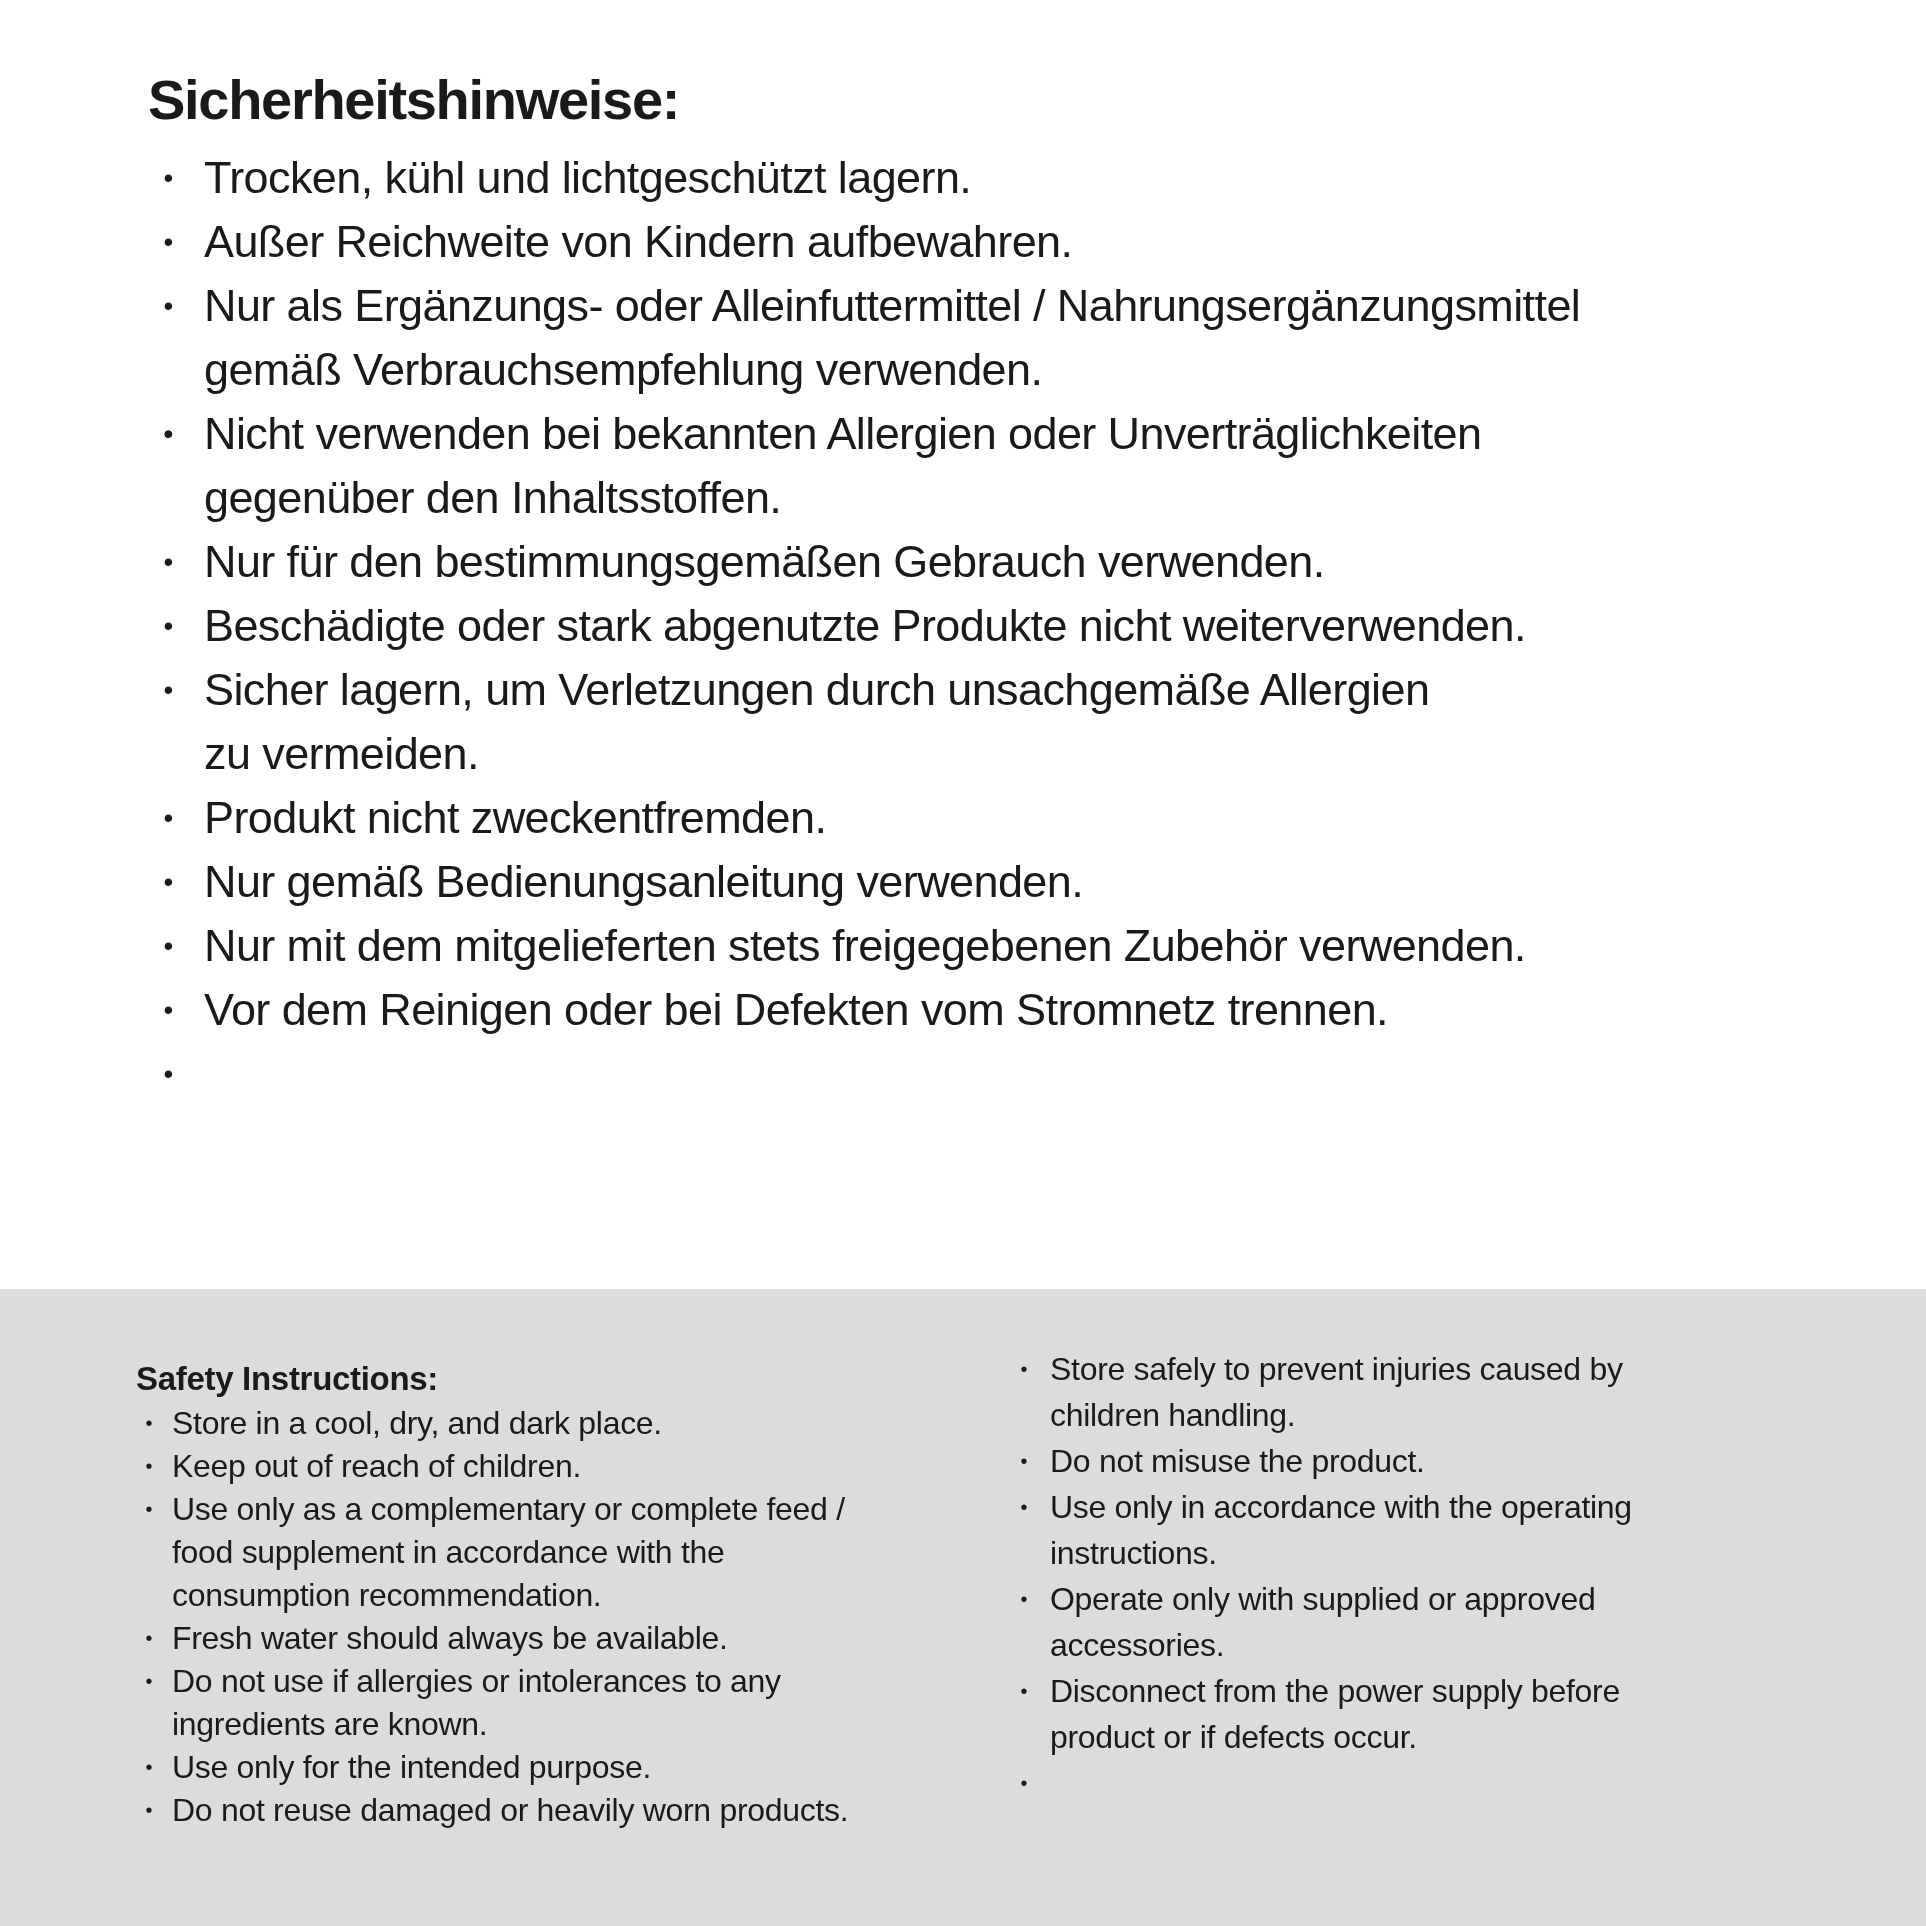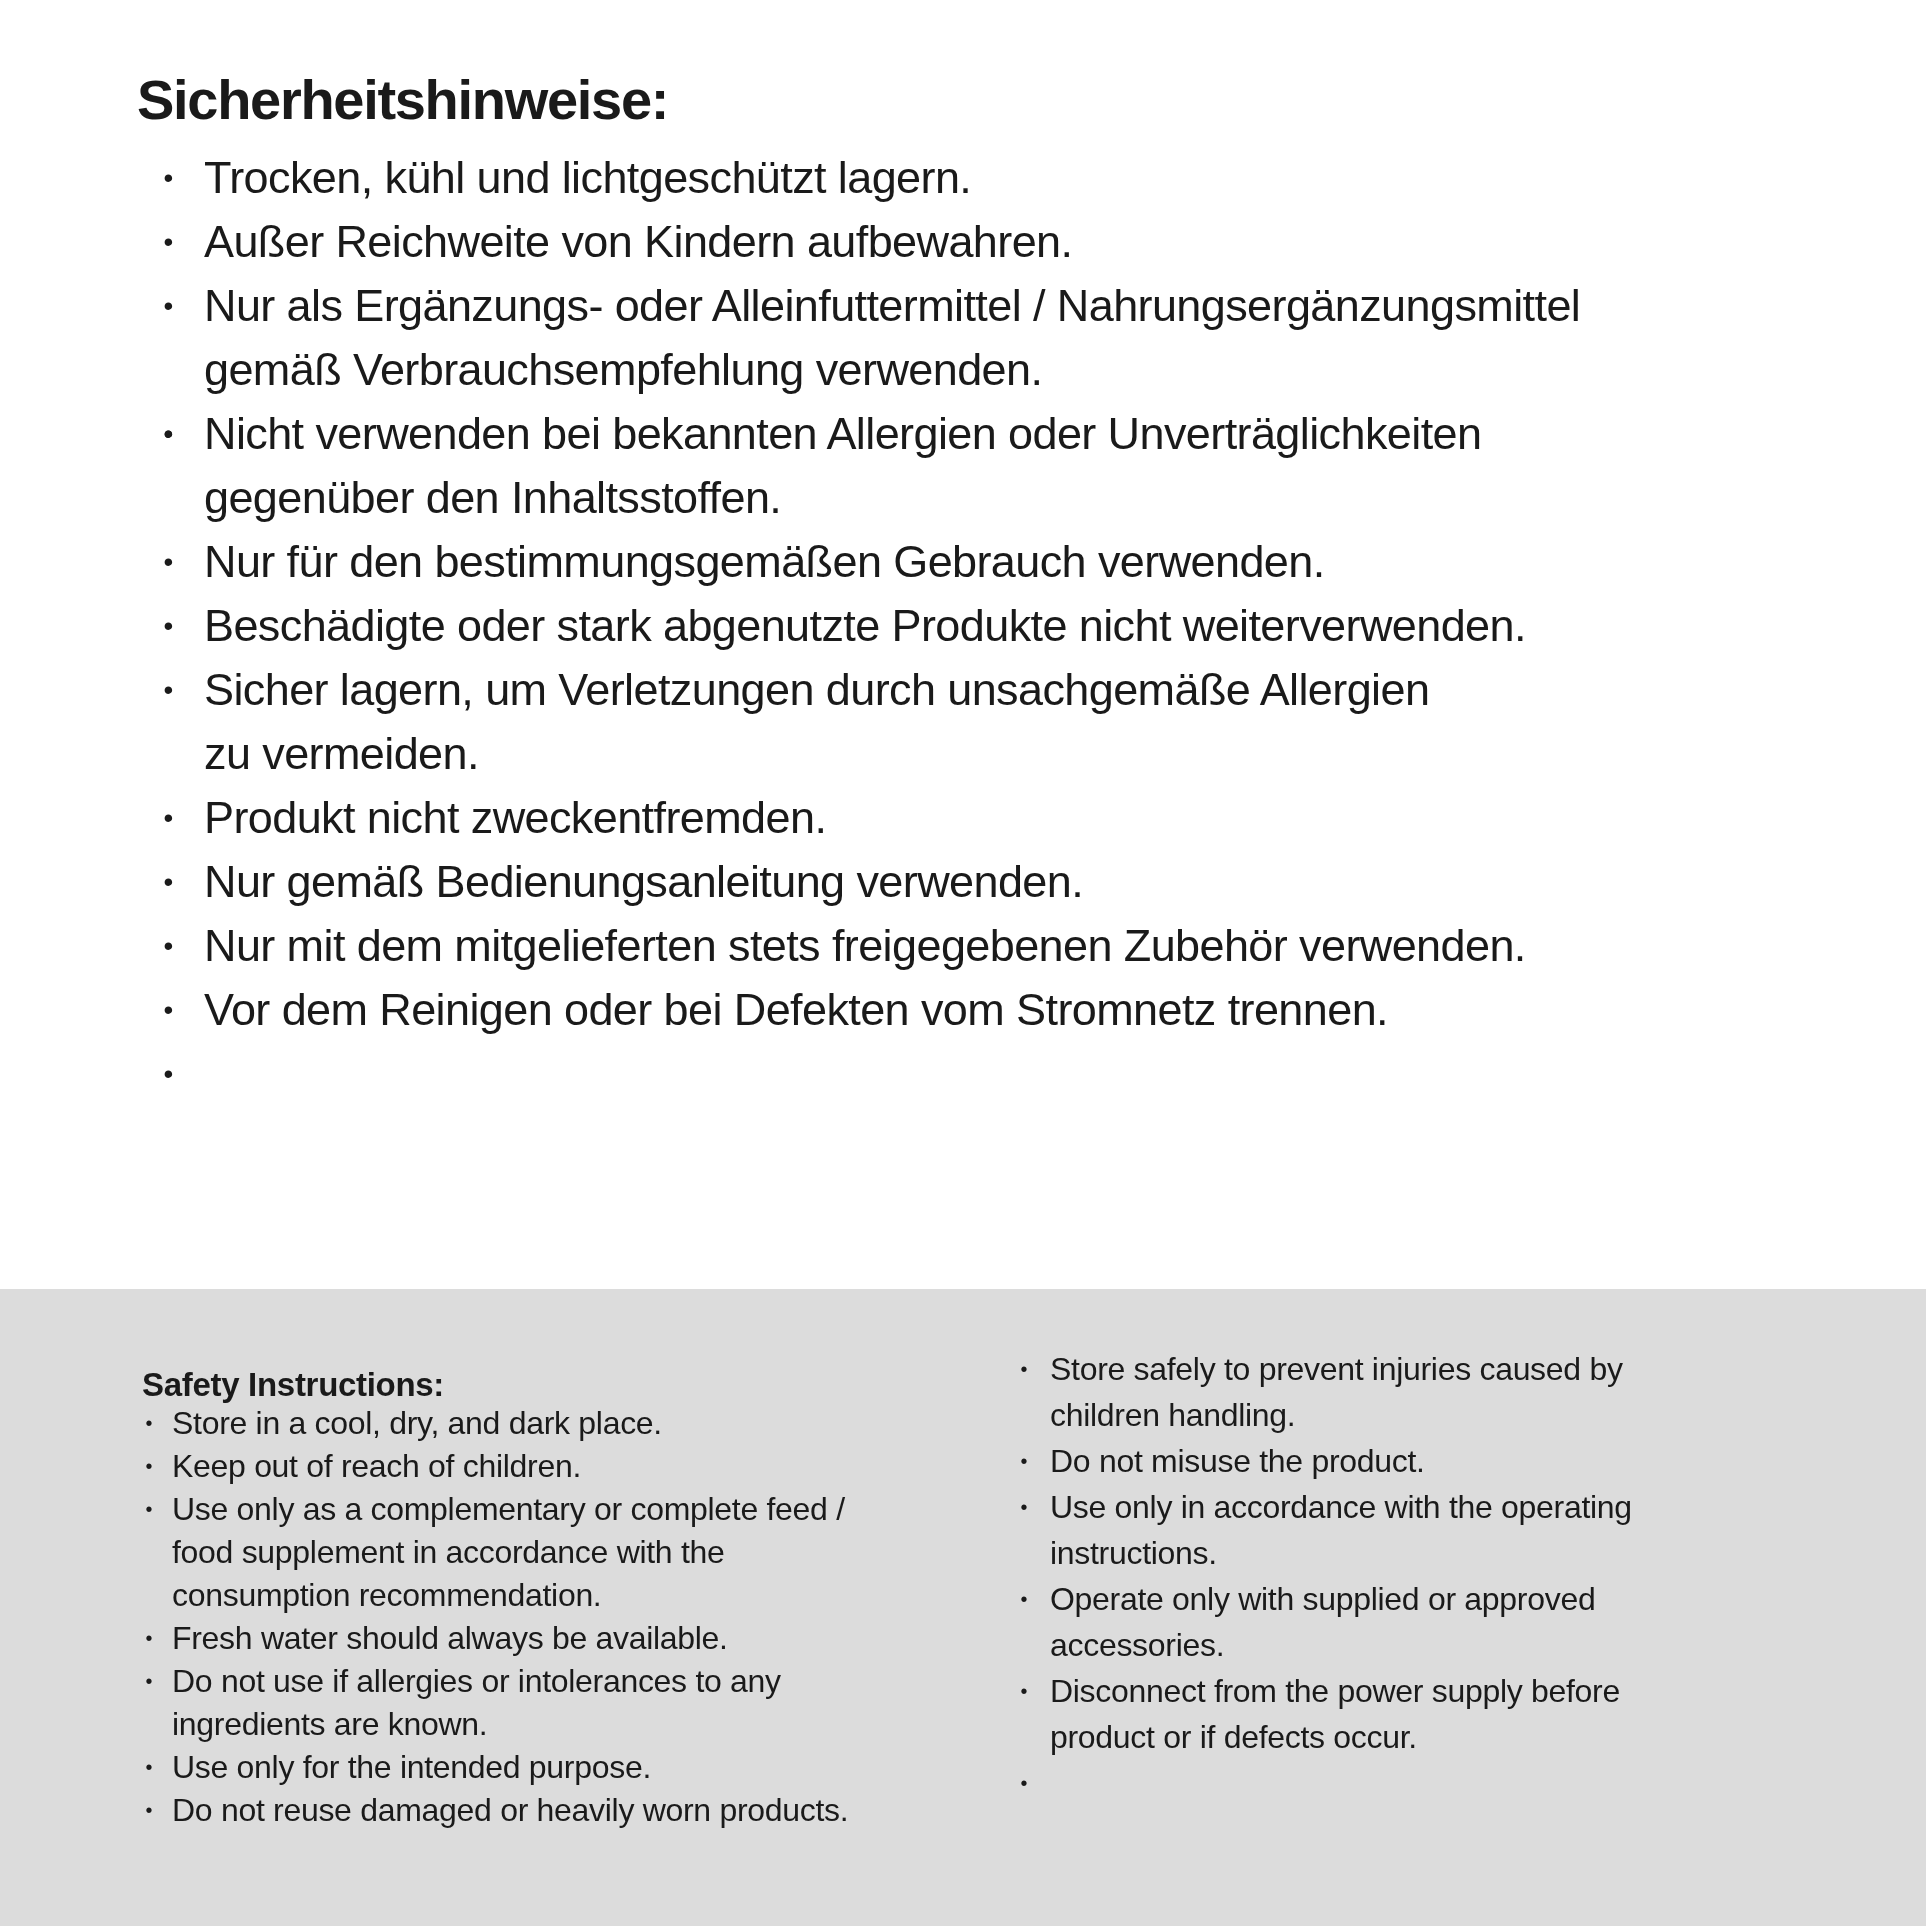--- a/index.html
+++ b/index.html
@@ -17,21 +17,21 @@
     position: absolute;
     left: 0;
     top: 1289px;
     width: 1926px;
     height: 638px;
     background: var(--band, #dcdcdc);
   }
 
   .de-heading {
     position: absolute;
-    left: 137px;
+    left: 148px;
     top: 72px;
     margin: 0;
     font-size: 56px;
     font-weight: bold;
     line-height: 1;
     letter-spacing: -1.3px;
   }
 
   ul.safety-list {
     list-style: none;
@@ -59,21 +59,21 @@
     font-size: 45px;
     line-height: 64px;
     letter-spacing: -0.6px;
   }
   .de-list li { padding-left: 43px; }
 
   .en-heading {
     position: absolute;
     left: 130px;
     top: 1356px;
-    margin: 12px;
+    margin: 6px;
     font-size: 33px;
     font-weight: bold;
     line-height: 1;
     letter-spacing: -0.3px;
   }
 
   .en-left {
     left: 143px;
     top: 1402px;
     width: 860px;

